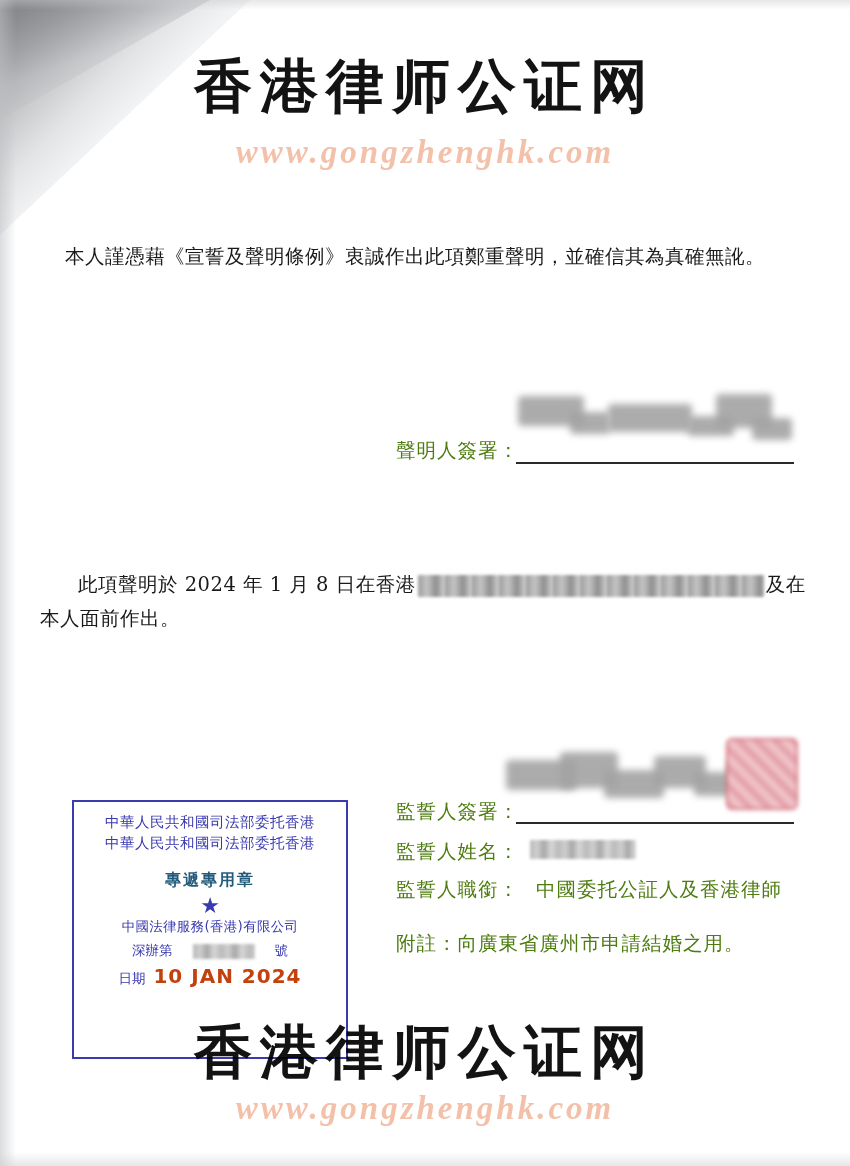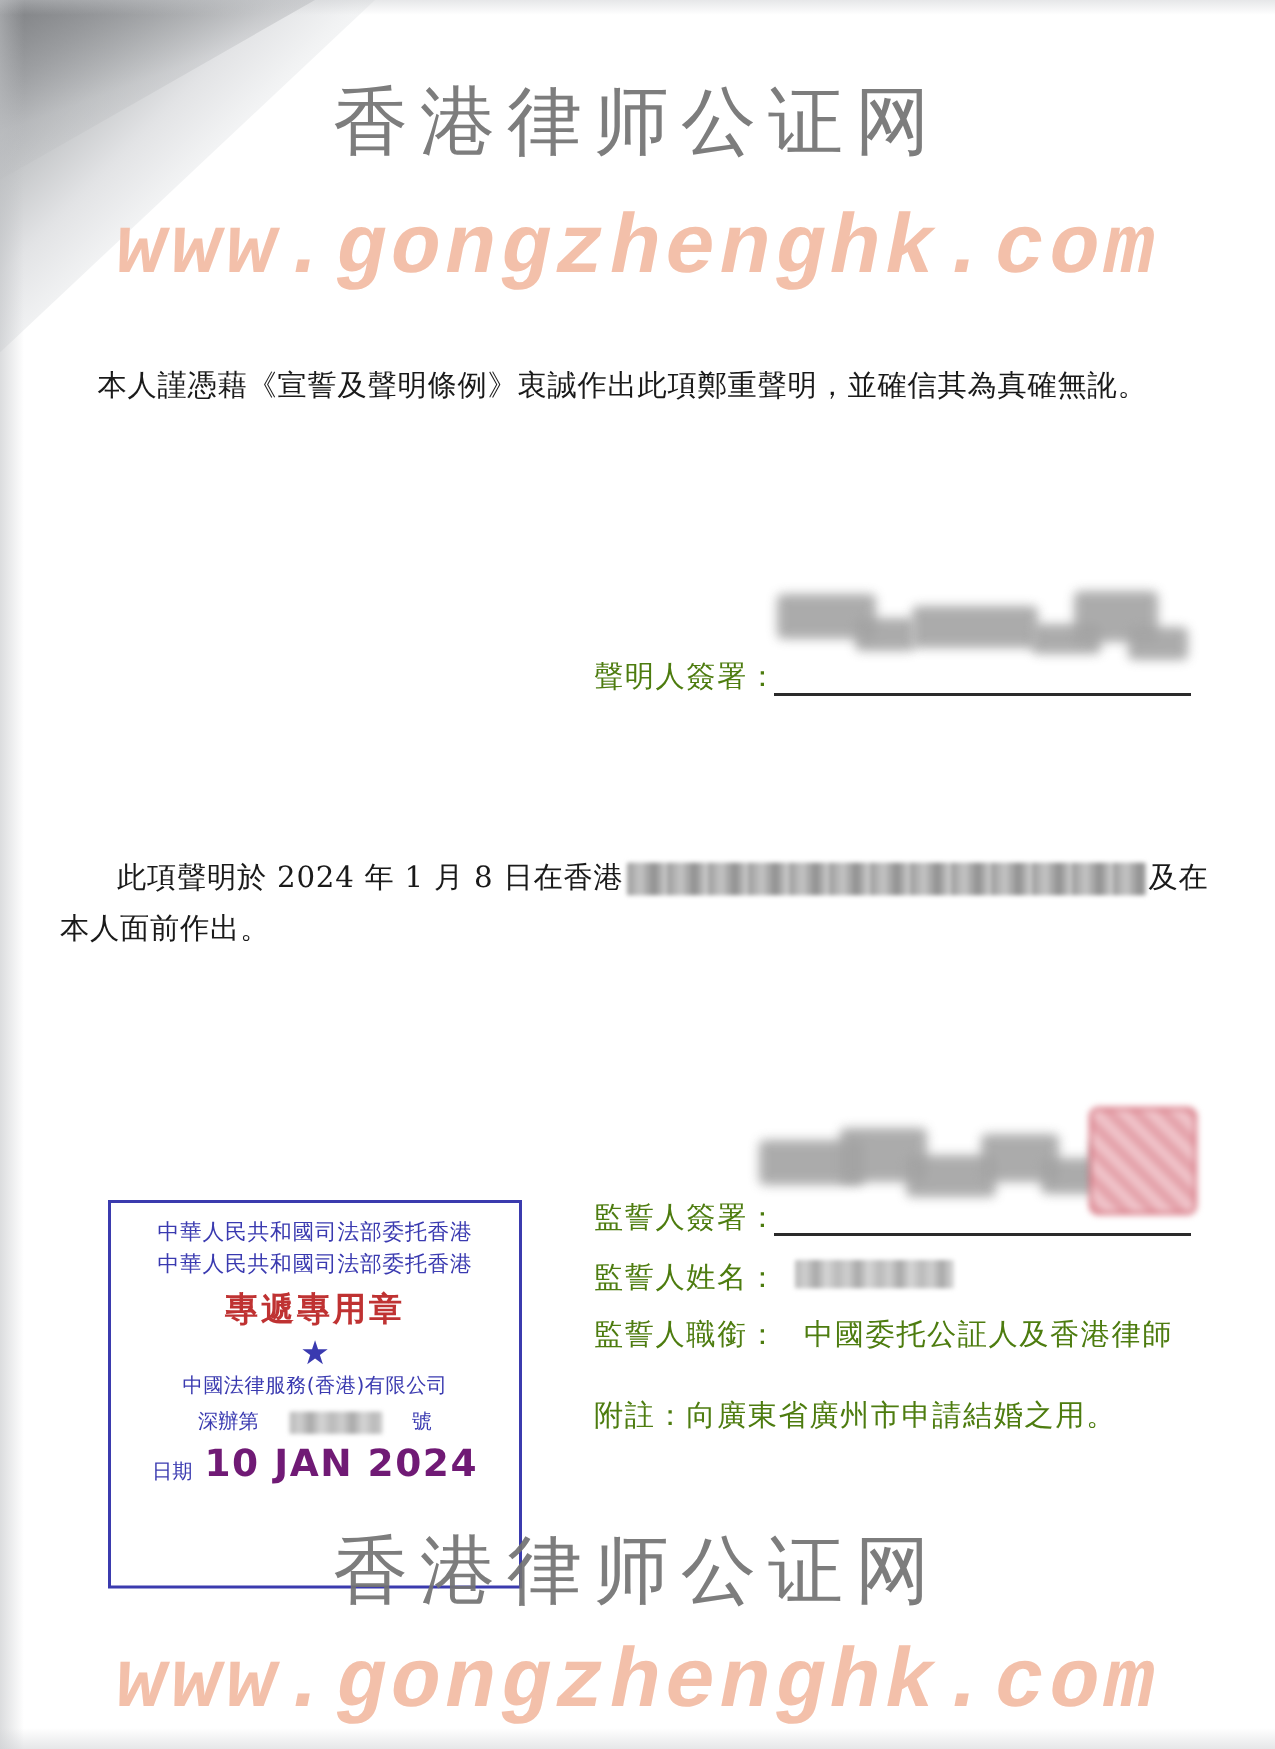--- a/index.html
+++ b/index.html
@@ -73,31 +73,31 @@
   .watermark {
     position: absolute;
     left: 0;
     width: 850px;
     text-align: center;
     pointer-events: none;
     user-select: none;
   }
   .wm-cn {
     font-family: "DejaVu Sans", "Liberation Sans", sans-serif;
-    font-weight: normal;
-    font-size: 50px;
+    font-weight: bold;
+    font-size: 58px;
     letter-spacing: 8px;
-    color: #737373;
+    color: #000000;
     opacity: 0.92;
   }
   .wm-url {
-    font-family: Liberation Mono, monospace;
+    font-family: Liberation Serif, serif;
     font-weight: bold;
     font-style: italic;
-    font-size: 56px;
+    font-size: 33px;
     letter-spacing: 3px;
     color: #f3bda6;
     opacity: 0.95;
   }
   .wm-top-cn { top: 48px; }
   .wm-top-url { top: 134px; }
   .wm-bot-cn { top: 1014px; }
   .wm-bot-url { top: 1090px; }
 
   
@@ -226,25 +226,25 @@
     color: #3a3ab0;
     font-family: "DejaVu Sans", "Liberation Sans", sans-serif;
   }
   .seal-l1, .seal-l2 {
     font-size: 14.5px;
     line-height: 21px;
     letter-spacing: 0.5px;
     white-space: nowrap;
   }
   .seal-title {
-    margin-top: 4px;
-    font-size: 22px;
+    margin-top: 16px;
+    font-size: 16px;
     font-weight: bold;
     letter-spacing: 2px;
-    color: #b91c1c;
+    color: #0c4a6e;
     opacity: 0.9;
   }
   .seal-star {
     margin-top: 4px;
     font-size: 22px;
     color: #3a3ab0;
     line-height: 22px;
   }
   .seal-company {
     margin-top: 1px;
@@ -266,23 +266,23 @@
     font-size: 13.5px;
     display: flex;
     justify-content: center;
     align-items: flex-end;
     gap: 8px;
     white-space: nowrap;
   }
   .seal-date-stamp {
     font-family: "DejaVu Sans", "Liberation Sans", sans-serif;
     font-weight: bold;
-    font-size: 25px;
+    font-size: 20px;
     letter-spacing: 1px;
-    color: #701a75;
+    color: #c2410c;
   }
 </style>
 </head>
 <body>
 
 <div class="page">
 
   <div class="corner-fold"></div>
   <div class="corner-fold2"></div>
   <div class="edge-left"></div>

